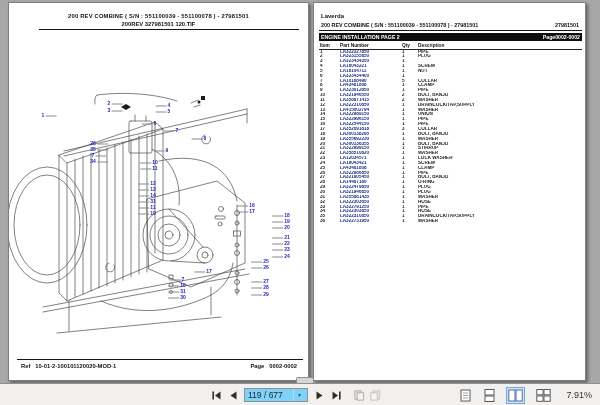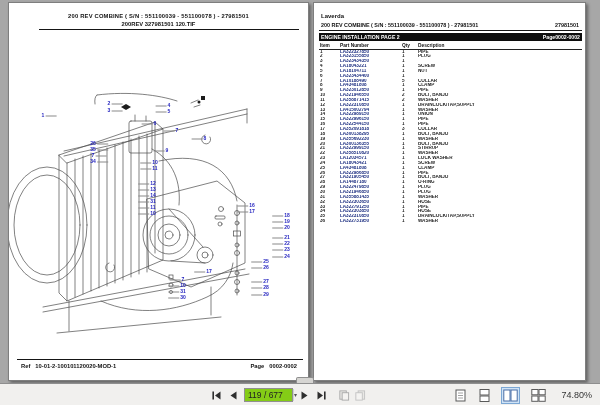--- a/index.html
+++ b/index.html
@@ -44,21 +44,21 @@
   td { font-size:4.6px; font-weight:bold; color:#1c1c1c; line-height:4.85px; padding:0 0 0 1px; white-space:nowrap; overflow:hidden; }
   td.pn { color:#1c2e80; }
 
   
   .toolbar-handle { position:absolute; left:296px; bottom:21px; width:18px; height:7px; background:#d6d5d2;
                     border:1px solid #8e8e8e; border-bottom:none; border-radius:2px 2px 0 0; }
   .toolbar { position:absolute; left:0; bottom:0; width:600px; height:22px; background:#f1f0ee; border-top:1px solid #8e8e8e;
              display:flex; align-items:center; }
   .nav-group { position:absolute; left:210px; top:0; height:22px; display:flex; align-items:center; gap:5px; }
   .tb-btn { width:12px; height:12px; display:flex; align-items:center; justify-content:center; cursor:default; }
-  .page-box { width:49px; height:14px; background:#84cc16; border:1px solid #909090; display:flex; align-items:center; }
+  .page-box { width:64px; height:14px; background:#7dd3fc; border:1px solid #909090; display:flex; align-items:center; }
   .page-box input { border:none; outline:none; width:48px; height:12px; font-size:8.5px; padding-left:3px; font-family:"Liberation Sans",sans-serif; color:#222; background:transparent; }
   .caret { width:12px; font-size:6px; color:#555; text-align:center; border-left:1px solid #d0d0d0; line-height:12px; }
   .view-btns { display:flex; gap:4px; margin-left:6px; }
   .layout-group { position:absolute; right:8px; top:0; height:22px; display:flex; align-items:center; gap:9px; }
   .layout-btn { padding:1px; border:1px solid transparent; display:flex; }
   .layout-btn.selected { background:#cfe3f6; border-color:#7ba7d4; }
   .zoom-label { font-size:9px; color:#333; margin-left:4px; }
 </style>
 </head>
 <body>
@@ -490,16 +490,16 @@
           </svg>
       </span>
       <span class="layout-btn">
         <svg width="15" height="13" viewBox="0 0 15 13">
             <rect x="0.8" y="0.5" width="6.2" height="5.3" fill="#fff" stroke="#5a5a5a"></rect>
             <rect x="8" y="0.5" width="6.2" height="5.3" fill="#fff" stroke="#5a5a5a"></rect>
             <rect x="0.8" y="7" width="6.2" height="5.3" fill="#fff" stroke="#5a5a5a"></rect>
             <rect x="8" y="7" width="6.2" height="5.3" fill="#fff" stroke="#5a5a5a"></rect>
           </svg>
       </span>
-      <span class="zoom-label">74.80%</span>
+      <span class="zoom-label">7.91%</span>
     </div>
   </div>
 </div>
 
 </body></html>

